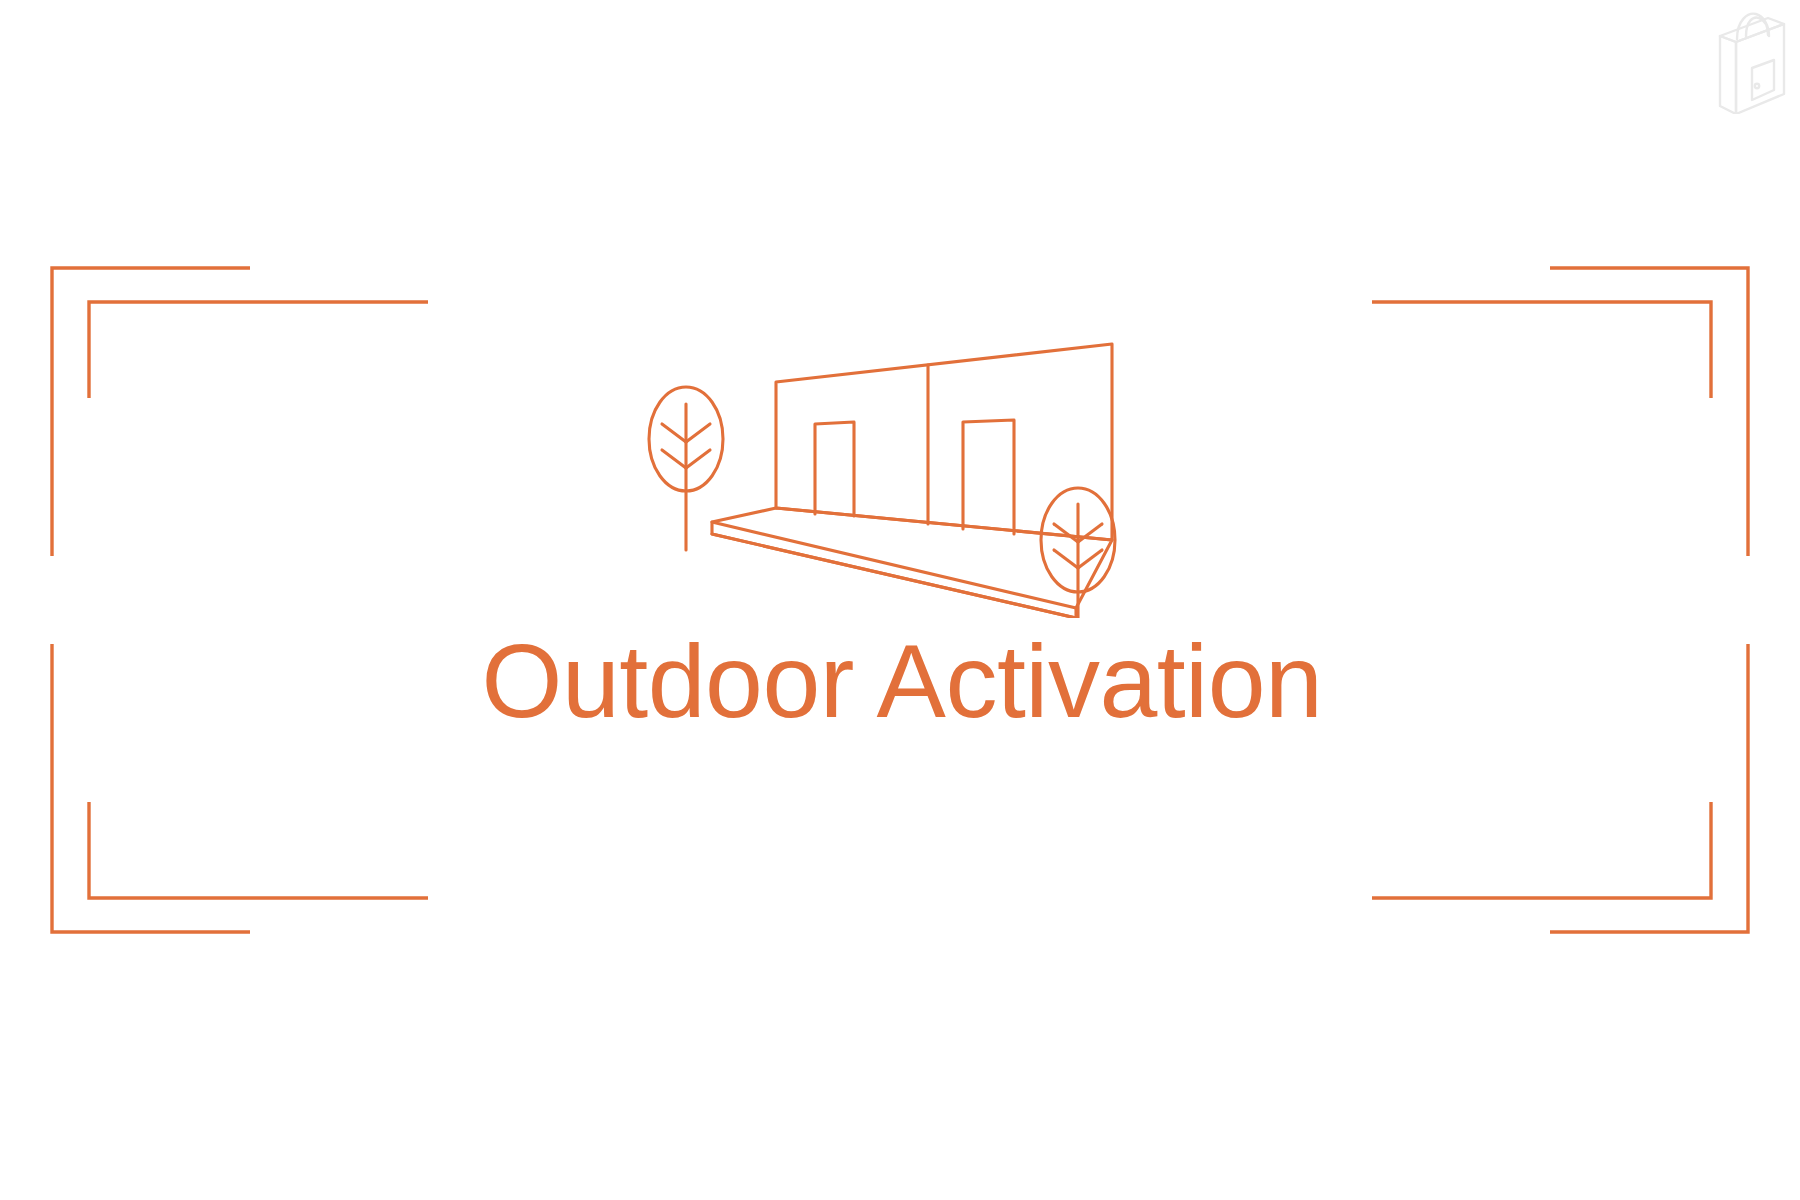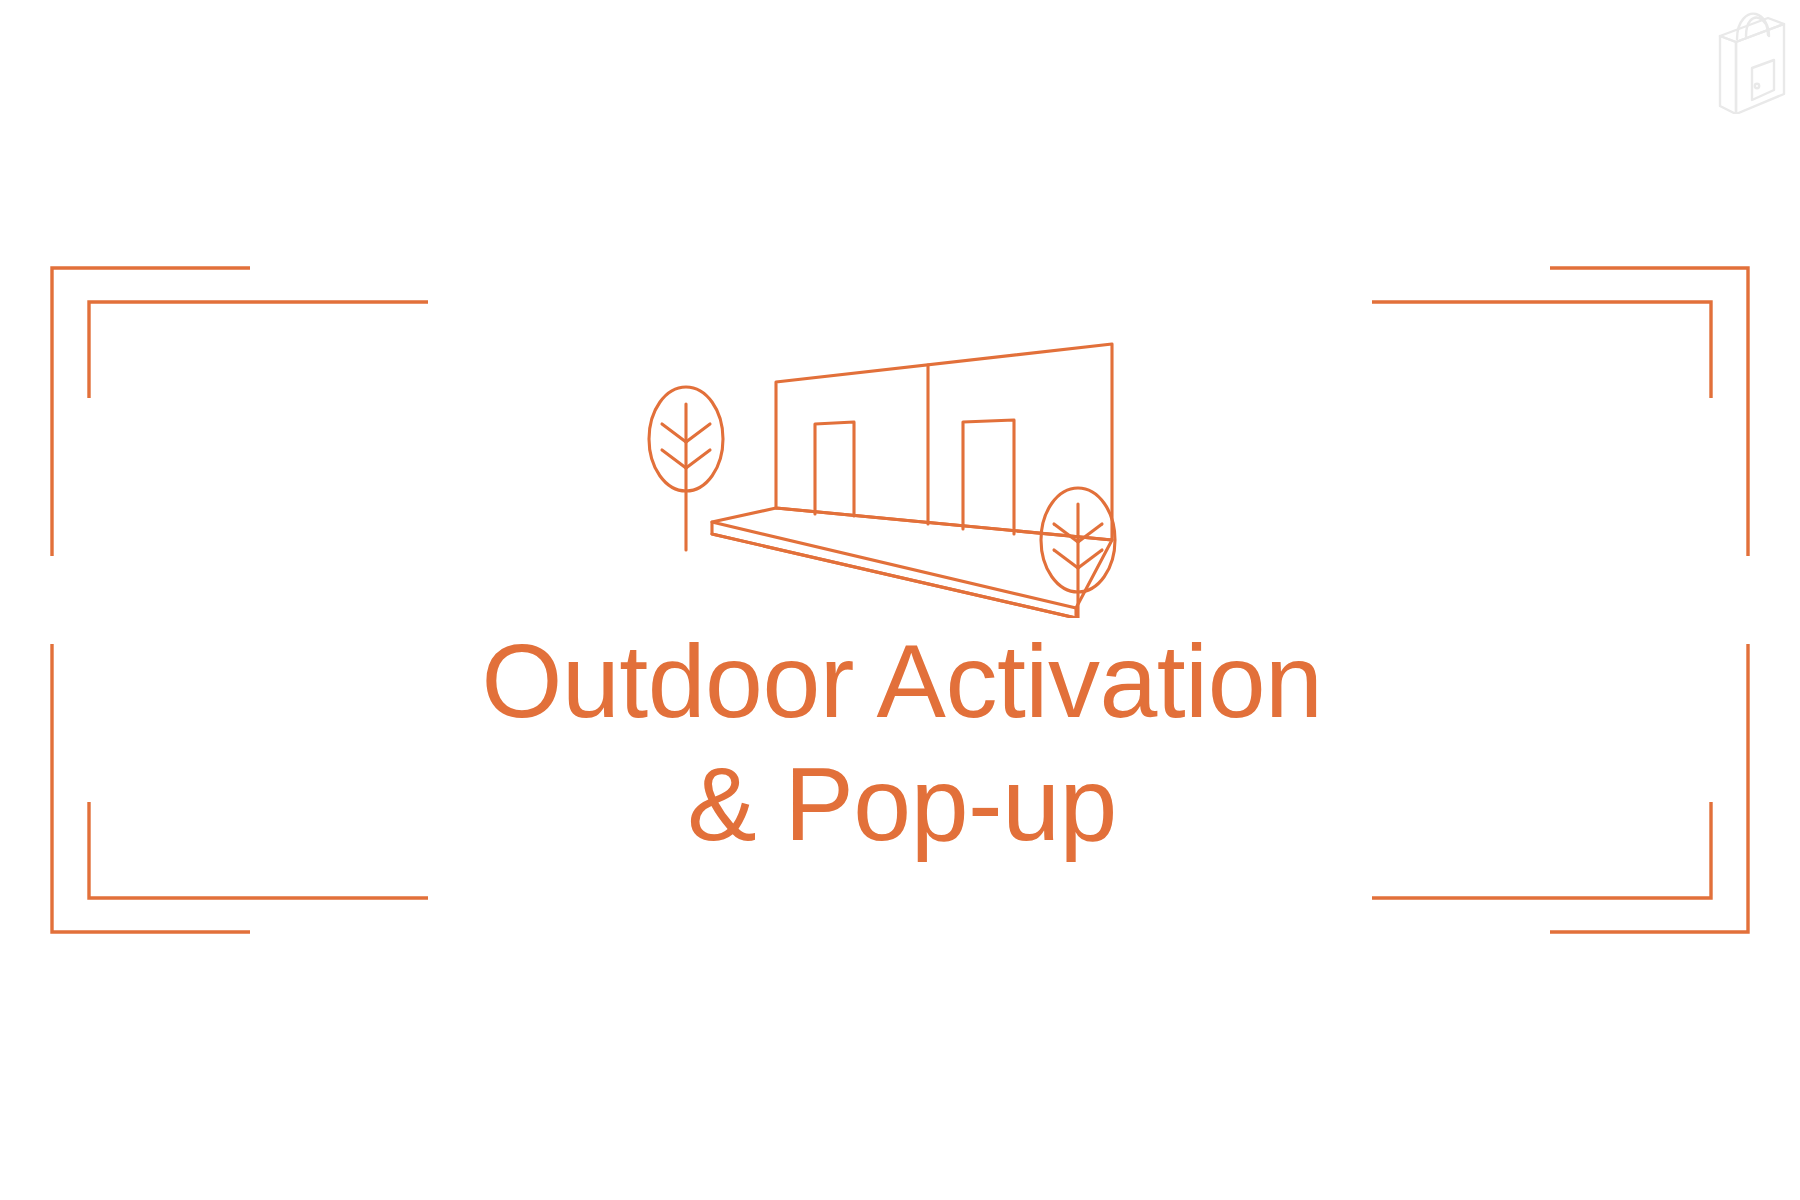--- a/index.html
+++ b/index.html
@@ -137,16 +137,15 @@
         <path d="M414 206 L438 224"></path>
         <path d="M462 206 L438 224"></path>
         <path d="M414 232 L438 250"></path>
         <path d="M462 232 L438 250"></path>
       </g>
     </svg>
   </div>
 
   <div class="title-block">
     <span class="title-line">Outdoor Activation</span>
-    <span class="title-line">&amp; Pop-up</span>
   </div>
 
 </div>
 
 </body></html>

